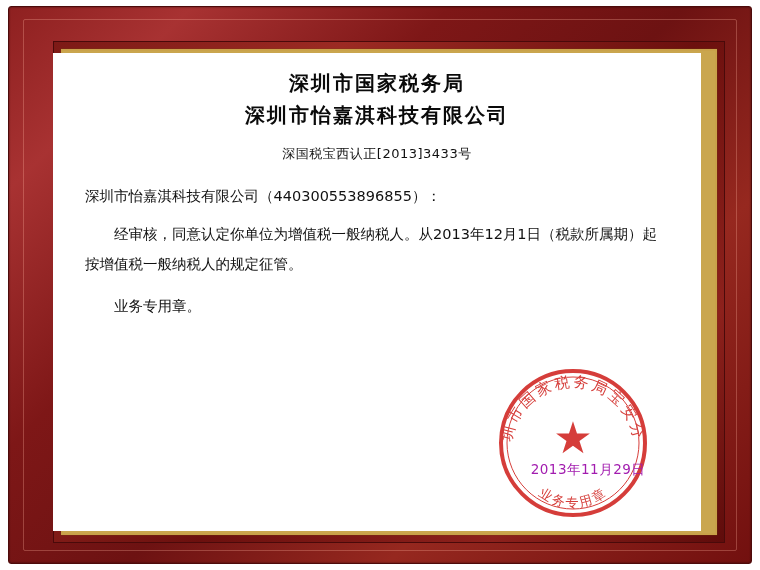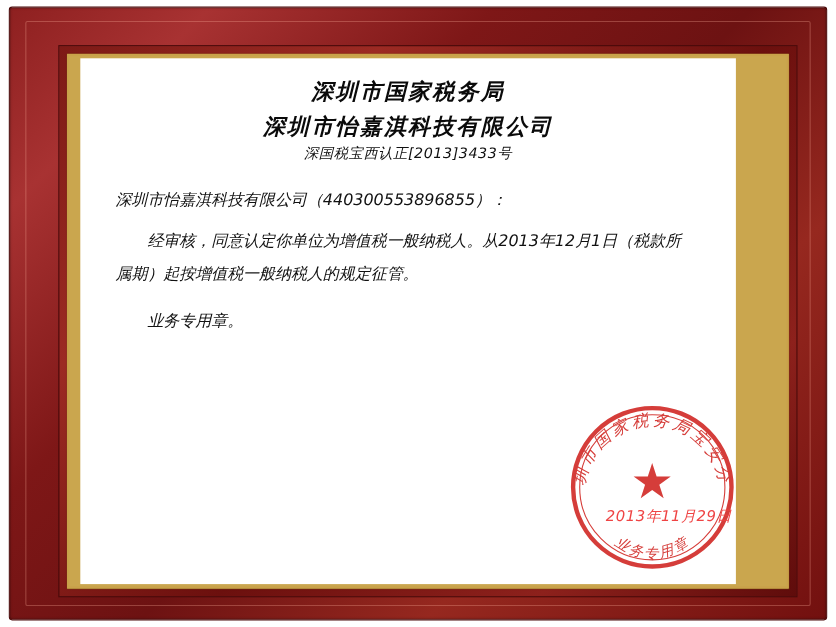--- a/index.html
+++ b/index.html
@@ -52,28 +52,27 @@
     top: 42px;
     width: 656px;
     height: 486px;
     box-sizing: border-box;
     border: 2px solid #c9a24a;
     background: #caa64e;
     box-shadow: 0 0 1px #6a4c10;
   }
   .paper {
     position: absolute;
-    left: 64px;
+    left: 44px;
     top: 46px;
-    width: 596px;
+    width: 648px;
     height: 478px;
     box-sizing: border-box;
     background: #ffffff;
     overflow: hidden;
-    font-style: italic;
   }
 
   
   .doc {
     position: relative;
     width: 100%;
     height: 100%;
     font-family: "DejaVu Sans", "Liberation Sans", sans-serif;
     color: #111111;
   }
@@ -86,20 +85,21 @@
     font-weight: bold;
     letter-spacing: 2px;
     color: #0a0a0a;
     line-height: 32px;
     font-family: "DejaVu Serif", "Liberation Serif", serif;
   }
   .doc-number {
     text-align: center;
     font-size: 13px;
     color: #111111;
+    margin-top: 14px;
     letter-spacing: 0.5px;
   }
   .body-block {
     margin-top: 18px;
     padding: 0 40px 0 32px;
     font-size: 14.5px;
     line-height: 30px;
     color: #111111;
   }
   .para-company {
@@ -125,21 +125,21 @@
   .seal svg { display: block; }
 
   
   .date-line {
     position: absolute;
     left: 440px;
     top: 408px;
     width: 190px;
     text-align: center;
     font-size: 13.5px;
-    color: #ef4444;
+    color: #a21caf;
     letter-spacing: 0.5px;
   }
 </style>
 </head>
 <body>
 
 <div class="frame-outer">
   <div class="frame-bevel-hi"></div>
   <div class="frame-inner-dark"></div>
   <div class="frame-gold"></div>

